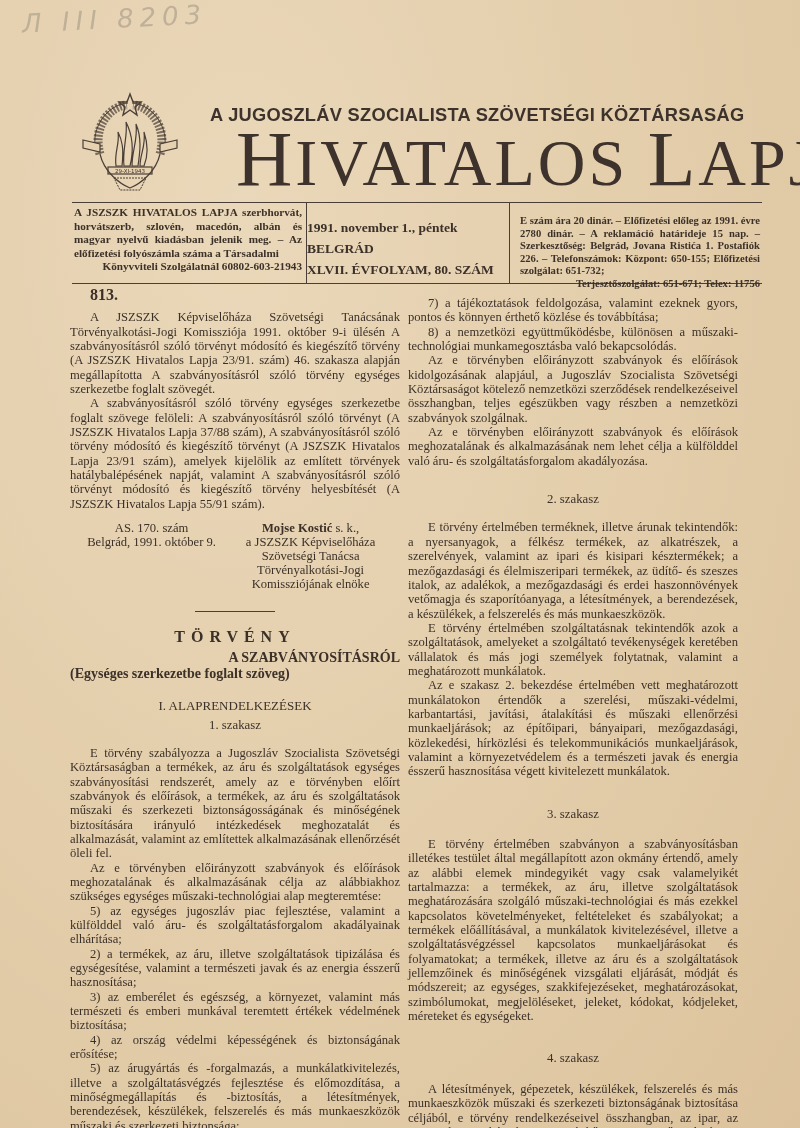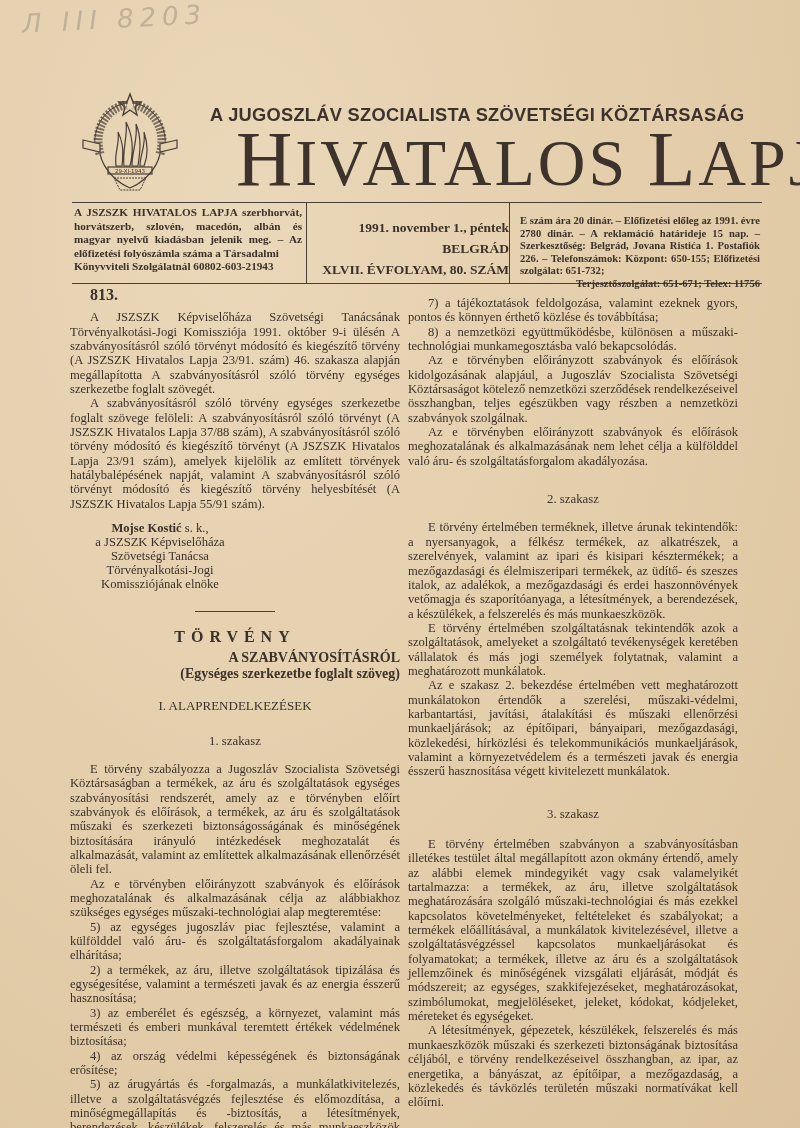--- a/index.html
+++ b/index.html
@@ -30,23 +30,23 @@
     .masthead-title .big { font-size: 78px; }
     .infobar {
       position: absolute; left: 72px; top: 202px; width: 690px; height: 80px;
       border-top: 1.5px solid #4a3f36; border-bottom: 1.5px solid #4a3f36;
       display: flex;
     }
     .info-left {
       width: 228px; padding: 3px 4px 0 2px; font-size: 11.2px; line-height: 13.6px;
       font-weight: bold; text-align: justify; border-right: 1.5px solid #4a3f36;
     }
-    .info-left .last { text-align: left; display: block; }
+    .info-left .last { text-align: right; display: block; }
     .info-mid {
-      width: 202px; text-align: right; font-weight: bold; font-size: 13.5px; line-height: 21px;
+      width: 202px; text-align: left; font-weight: bold; font-size: 13.5px; line-height: 21px;
       padding-top: 14px; border-right: 1.5px solid #4a3f36;
     }
     .info-right {
       flex: 1; padding: 12px 2px 0 10px; font-size: 10.6px; line-height: 12.6px; font-weight: bold;
       text-align: justify;
     }
     .info-right .last { text-align: right; display: block; }
     .col {
       position: absolute; font-size: 12.6px; line-height: 14.35px; text-align: justify;
       hyphens: manual;
@@ -55,22 +55,22 @@
     .col-right { left: 408px; top: 296px; width: 330px; }
     .col p { margin: 0; text-indent: 20px; }
     .act-number { font-weight: bold; font-size: 16px; margin: 0 0 8px 20px; }
     .sign-block { display: flex; justify-content: space-between; margin-top: 10px; font-size: 12.6px; line-height: 14px; }
     .sign-left { text-align: center; width: 140px; margin-left: 12px; }
     .sign-right { text-align: center; width: 180px; }
     .sign-right .name { font-weight: bold; }
     .rule { width: 80px; border-top: 1.2px solid #4a3f36; margin: 20px auto 18px auto; }
     .law-title { text-align: center; font-weight: bold; font-size: 16px; letter-spacing: 6px; margin-bottom: 6px; }
     .law-sub { text-align: right; font-weight: bold; font-size: 14px; margin-bottom: 2px; }
-    .law-sub2 { text-align: right; font-weight: bold; font-size: 14px; margin-bottom: 18px; }
-    .chapter { text-align: center; font-size: 13px; margin-bottom: 20px; }
+    .law-sub2 { text-align: left; font-weight: bold; font-size: 14px; margin-bottom: 18px; }
+    .chapter { text-align: center; font-size: 13px; margin-bottom: 4px; }
     .section { text-align: center; font-size: 12.8px; margin: 0 0 14px 0; }
     .section.mt { margin-top: 24px; }
     .section.mt2 { margin-top: 28px; margin-bottom: 16px; }
   </style>
 </head>
 <body>
 
 <div class="stamp">Л III 8203</div>
 
 <div class="emblem">
@@ -104,20 +104,24 @@
     <span>E szám ára 20 dinár. – Előfizetési előleg az 1991. évre 2780 dinár. – A reklamáció határideje 15 nap. – Szerkesztőség: Belgrád, Jovana Ristića 1. Postafiók 226. – Telefonszámok: Központ: 650-155; Előfizetési szolgálat: 651-732;</span>
     <span class="last">Terjesztőszolgálat: 651-671; Telex: 11756</span>
   </div>
 </div>
 
 <div class="col col-left">
   <div class="act-number">813.</div>
   <p>A JSZSZK Képviselőháza Szövetségi Tanácsának Törvényalkotási-Jogi Komissziója 1991. október 9-i ülésén A szabványosításról szóló törvényt módosító és kiegészítő törvény (A JSZSZK Hivatalos Lapja 23/91. szám) 46. szakasza alapján megállapította A szabványosításról szóló törvény egységes szerkezetbe foglalt szövegét.</p>
   <p>A szabványosításról szóló törvény egységes szerkezetbe foglalt szövege felöleli: A szabványosításról szóló törvényt (A JSZSZK Hivatalos Lapja 37/88 szám), A szabványosításról szóló törvény módosító és kiegészítő törvényt (A JSZSZK Hivatalos Lapja 23/91 szám), amelyek kijelölik az említett törvények hatálybalépésének napját, valamint A szabványosításról szóló törvényt módosító és kiegészítő törvény helyesbítését (A JSZSZK Hivatalos Lapja 55/91 szám).</p>
   <div class="sign-block">
+    <div class="sign-left">
+      <div>AS. 170. szám</div>
+      <div>Belgrád, 1991. október 9.</div>
+    </div>
     <div class="sign-right">
       <div><span class="name">Mojse Kostić</span><span> s. k.,</span></div>
       <div>a JSZSZK Képviselőháza</div>
       <div>Szövetségi Tanácsa</div>
       <div>Törvényalkotási-Jogi</div>
       <div>Komissziójának elnöke</div>
     </div>
   </div>
   <div class="rule"></div>
   <div class="law-title">TÖRVÉNY</div>
@@ -139,15 +143,16 @@
   <p>7) a tájékoztatások feldolgozása, valamint ezeknek gyors, pontos és könnyen érthető közlése és továbbítása;</p>
   <p>8) a nemzetközi együttműködésbe, különösen a műszaki-technológiai munkamegosztásba való bekapcsolódás.</p>
   <p>Az e törvényben előirányzott szabványok és előírások kidolgozásának alapjául, a Jugoszláv Szocialista Szövetségi Köztársaságot kötelező nemzetközi szerződések rendelkezéseivel összhangban, teljes egészükben vagy részben a nemzetközi szabványok szolgálnak.</p>
   <p>Az e törvényben előirányzott szabványok és előírások meghozatalának és alkalmazásának nem lehet célja a külfölddel való áru- és szolgáltatásforgalom akadályozása.</p>
   <div class="section mt">2. szakasz</div>
   <p>E törvény értelmében terméknek, illetve árunak tekintendők: a nyersanyagok, a félkész termékek, az alkatrészek, a szerelvények, valamint az ipari és kisipari késztermékek; a mezőgazdasági és élelmiszeripari termékek, az üdítő- és szeszes italok, az adalékok, a mezőgazdasági és erdei haszonnövények vetőmagja és szaporítóanyaga, a létesítmények, a berendezések, a készülékek, a felszerelés és más munkaeszközök.</p>
   <p>E törvény értelmében szolgáltatásnak tekintendők azok a szolgáltatások, amelyeket a szolgáltató tevékenységek keretében vállalatok és más jogi személyek folytatnak, valamint a meghatározott munkálatok.</p>
   <p>Az e szakasz 2. bekezdése értelmében vett meghatározott munkálatokon értendők a szerelési, műszaki-védelmi, karbantartási, javítási, átalakítási és műszaki ellenőrzési munkaeljárások; az építőipari, bányaipari, mezőgazdasági, közlekedési, hírközlési és telekommunikációs munkaeljárások, valamint a környezetvédelem és a természeti javak és energia ésszerű hasznosítása végett kivitelezett munkálatok.</p>
   <div class="section mt2">3. szakasz</div>
   <p>E törvény értelmében szabványon a szabványosításban illetékes testület által megállapított azon okmány értendő, amely az alábbi elemek mindegyikét vagy csak valamelyikét tartalmazza: a termékek, az áru, illetve szolgáltatások meghatározására szolgáló műszaki-technológiai és más ezekkel kapcsolatos követelményeket, feltételeket és szabályokat; a termékek előállításával, a munkálatok kivitelezésével, illetve a szolgáltatásvégzéssel kapcsolatos munkaeljárásokat és folyamatokat; a termékek, illetve az áru és a szolgáltatások jellemzőinek és minőségének vizsgálati eljárását, módját és módszereit; az egységes, szakkifejezéseket, meghatározásokat, szimbólumokat, megjelöléseket, jeleket, kódokat, kódjeleket, méreteket és egységeket.</p>
+  <div class="section mt2">4. szakasz</div>
   <p>A létesítmények, gépezetek, készülékek, felszerelés és más munkaeszközök műszaki és szerkezeti biztonságának biztosítása céljából, e törvény rendelkezéseivel összhangban, az ipar, az energetika, a bányászat, az építőipar, a mezőgazdaság, a közlekedés és távközlés területén műszaki normatívákat kell előírni.</p>
 
 </div>
 
 </body></html>

